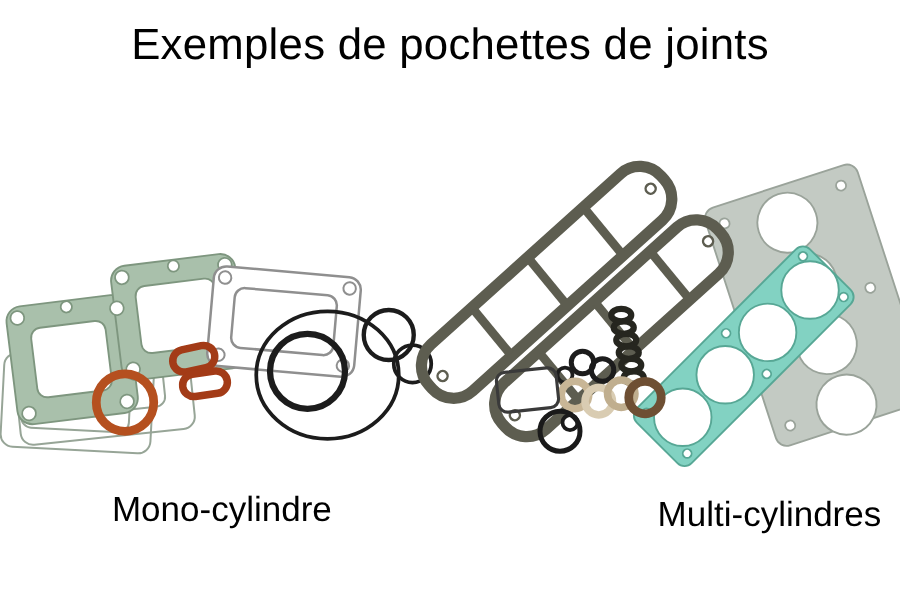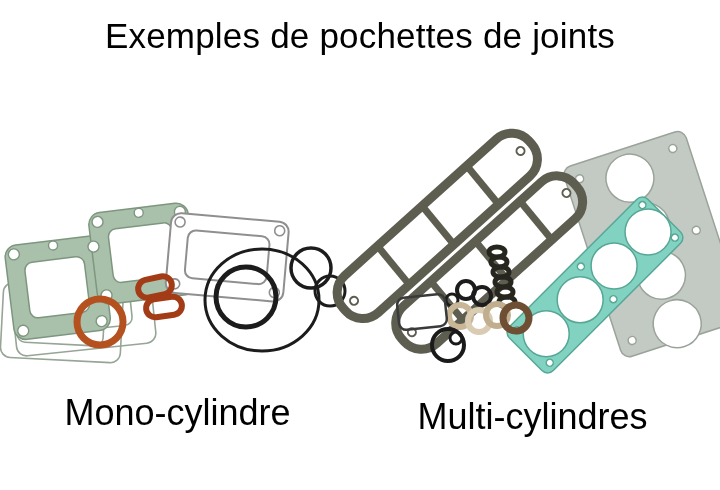--- a/index.html
+++ b/index.html
@@ -22,25 +22,25 @@
     line-height: 44px;
     letter-spacing: 0.2px;
   }
   .photo {
     position: absolute;
     top: 100px;
     left: 0;
   }
   .caption {
     position: absolute;
-    font-size: 36px;
+    font-size: 28px;
     text-align: center;
   }
   .caption-mono  { top: 392px; left: 25px;  width: 305px; }
-  .caption-multi { top: 396px; left: 360px; width: 345px; }
+  .caption-multi { top: 396px; left: 360px; width: 345px; text-align: right; }
 </style>
 </head>
 <body>
 
 <div class="page">
 
   <div class="title">
     <div>Exemples de pochettes de joints</div>
   </div>
 

